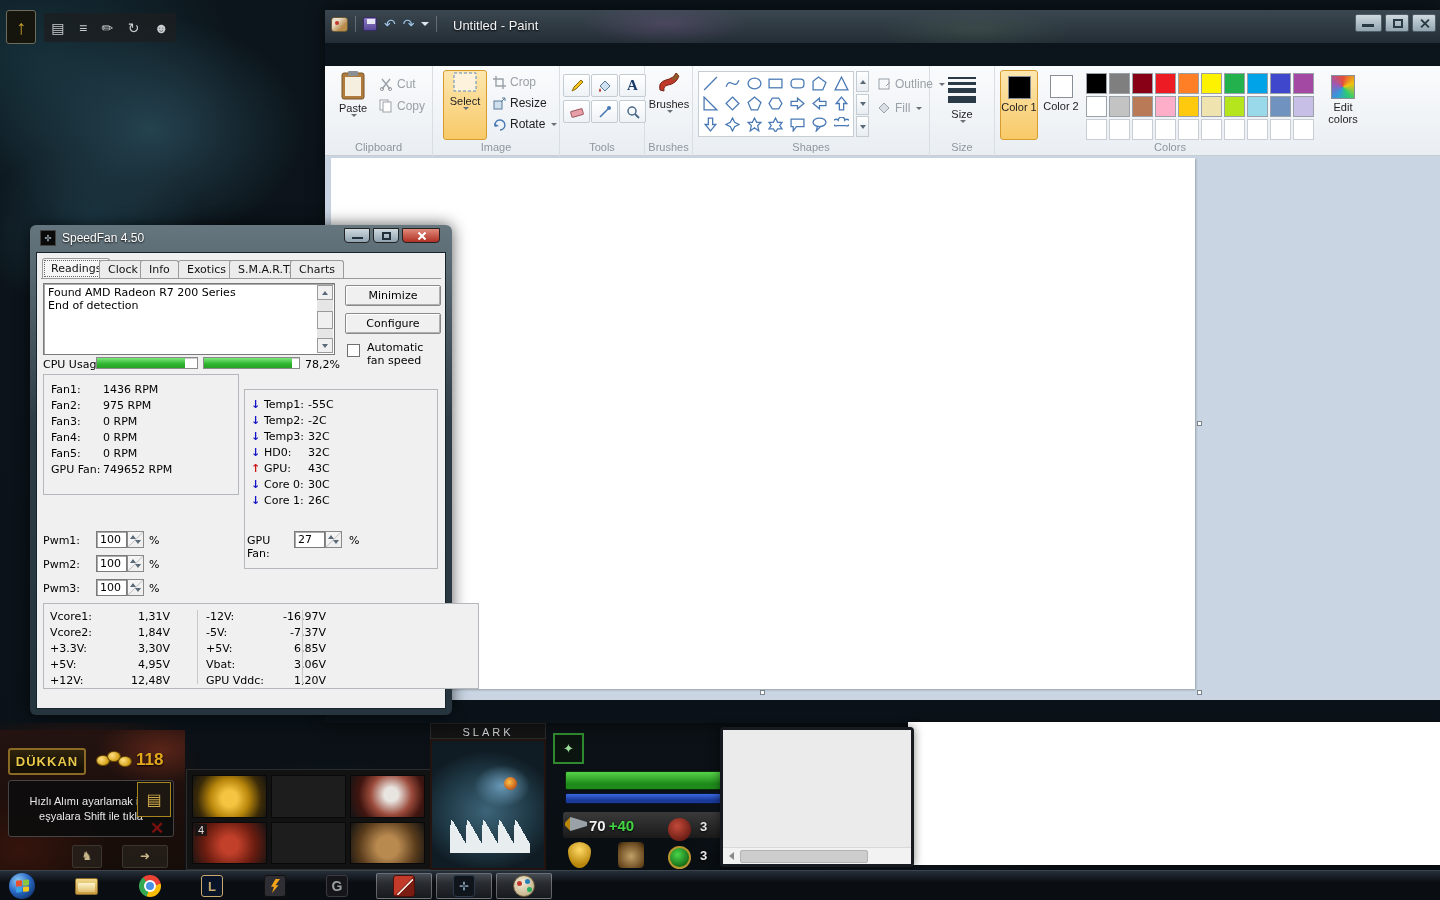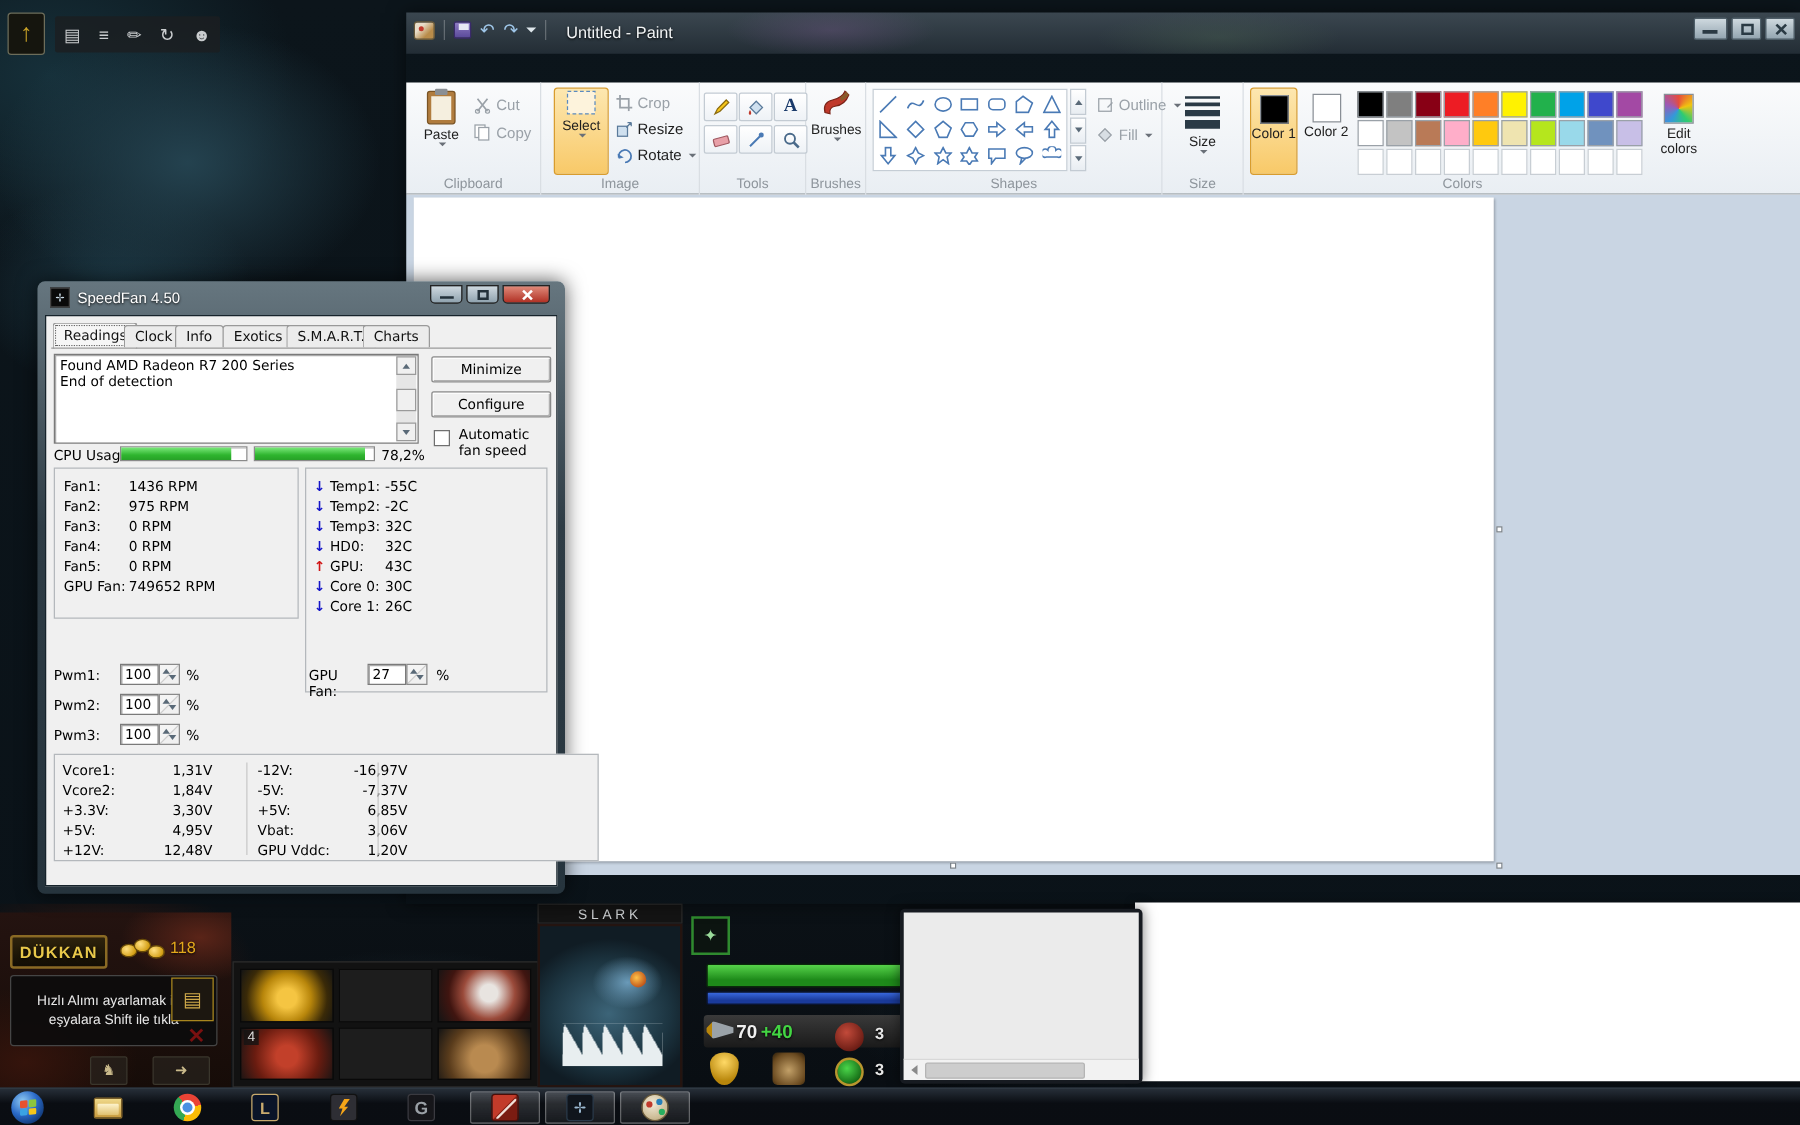--- a/index.html
+++ b/index.html
@@ -125,21 +125,21 @@
 .vval{display:inline-block;width:62px;text-align:right}
 .vdiv{position:absolute;top:6px;width:1px;height:74px;background:#c8c8c8}
 #sf-status{position:absolute;left:2px;bottom:2px;width:404px;height:16px;border:1px solid #9a9a9a;box-shadow:inset 1px 1px 0 #fff;text-align:center;line-height:14px;background:#f0f0f0}
 
 #shop-frame{position:absolute;left:0;top:730px;width:185px;height:140px;background:
  radial-gradient(90px 50px at 160px 20px,#5a2418 0%,rgba(40,14,8,0) 70%),
  radial-gradient(120px 80px at 20px 120px,#35140c 0%,rgba(26,10,6,0) 75%),
  linear-gradient(#241310,#160c08)}
 #dukkan{position:absolute;left:8px;top:748px;width:78px;height:27px;background:linear-gradient(#2e230c,#120d04);border:2px solid #8a6a24;border-radius:3px;color:#e8c84a;font-weight:bold;font-size:13px;text-align:center;line-height:23px;letter-spacing:1px;text-shadow:0 1px 2px #000}
 .coin{position:absolute;width:14px;height:11px;border-radius:50%;background:radial-gradient(circle at 35% 35%,#ffe082,#d4a017 70%,#9a7010);border:1px solid #6a4c08}
-#gold{position:absolute;left:136px;top:750px;color:#e3a81c;font-weight:normal;font-size:13px;text-shadow:0 1px 2px #000}
+#gold{position:absolute;left:136px;top:750px;color:#e3a81c;font-weight:bold;font-size:17px;text-shadow:0 1px 2px #000}
 #tooltip{position:absolute;left:8px;top:780px;width:166px;height:57px;background:rgba(12,12,12,.9);border:1px solid #454545;border-radius:3px;color:#e8e8e8;font-size:11px;text-align:center;padding-top:13px;line-height:15px}
 #tpscroll{position:absolute;left:137px;top:782px;width:34px;height:35px;background:#1c1710;border:1px solid #a8861e;display:flex;align-items:center;justify-content:center;color:#cfa94a;font-size:16px}
 #tpx{position:absolute;left:150px;top:818px;color:#7a1010;font-weight:bold;font-size:17px}
 .dsmbtn{position:absolute;top:845px;height:23px;background:rgba(40,36,30,.7);border:1px solid #3a362c;border-radius:2px;color:#c9b98a;font-size:12px;text-align:center;line-height:21px}
 #inv{position:absolute;left:186px;top:769px;width:245px;height:101px;background:#121212;border:1px solid #2c2c2c;padding:5px;display:grid;grid-template-columns:repeat(3,1fr);grid-auto-rows:1fr;gap:4px}
 .islot{background:#1d1d1d;border:1px solid #090909;position:relative}
 .it-ring{background:radial-gradient(circle at 50% 55%,#f5c542 18%,#b8860b 45%,#3a2a08 75%,#141414)}
 .it-axe{background:radial-gradient(circle at 55% 45%,#e8e4e0 15%,#9a4a3a 45%,#401510 70%,#141414)}
 .it-tango{background:radial-gradient(circle at 50% 55%,#c2402a 20%,#6a1c10 60%,#141414)}
 .it-pouch{background:radial-gradient(circle at 50% 60%,#b98a50 25%,#5a3c1c 65%,#141414)}
@@ -677,21 +677,21 @@
 
     <div class="gbox" style="left:6px;top:121px;width:196px;height:121px">
       <div class="frow" style="top:8px"><span class="flbl">Fan1:</span><span>1436 RPM</span></div>
       <div class="frow" style="top:24px"><span class="flbl">Fan2:</span><span>975 RPM</span></div>
       <div class="frow" style="top:40px"><span class="flbl">Fan3:</span><span>0 RPM</span></div>
       <div class="frow" style="top:56px"><span class="flbl">Fan4:</span><span>0 RPM</span></div>
       <div class="frow" style="top:72px"><span class="flbl">Fan5:</span><span>0 RPM</span></div>
       <div class="frow" style="top:88px"><span class="flbl">GPU Fan:</span><span>749652 RPM</span></div>
     </div>
 
-    <div class="gbox" style="left:207px;top:121px;width:194px;height:180px">
+    <div class="gbox" style="left:207px;top:136px;width:194px;height:180px">
       <div class="trow" style="top:8px"><span class="tarrow down">↓</span><span class="tlbl">Temp1:</span><span>-55C</span></div>
       <div class="trow" style="top:24px"><span class="tarrow down">↓</span><span class="tlbl">Temp2:</span><span>-2C</span></div>
       <div class="trow" style="top:40px"><span class="tarrow down">↓</span><span class="tlbl">Temp3:</span><span>32C</span></div>
       <div class="trow" style="top:56px"><span class="tarrow down">↓</span><span class="tlbl">HD0:</span><span>32C</span></div>
       <div class="trow" style="top:72px"><span class="tarrow up">↑</span><span class="tlbl">GPU:</span><span>43C</span></div>
       <div class="trow" style="top:88px"><span class="tarrow down">↓</span><span class="tlbl">Core 0:</span><span>30C</span></div>
       <div class="trow" style="top:104px"><span class="tarrow down">↓</span><span class="tlbl">Core 1:</span><span>26C</span></div>
     </div>
 
     <span class="pwlbl" style="left:6px;top:281px">Pwm1:</span>

